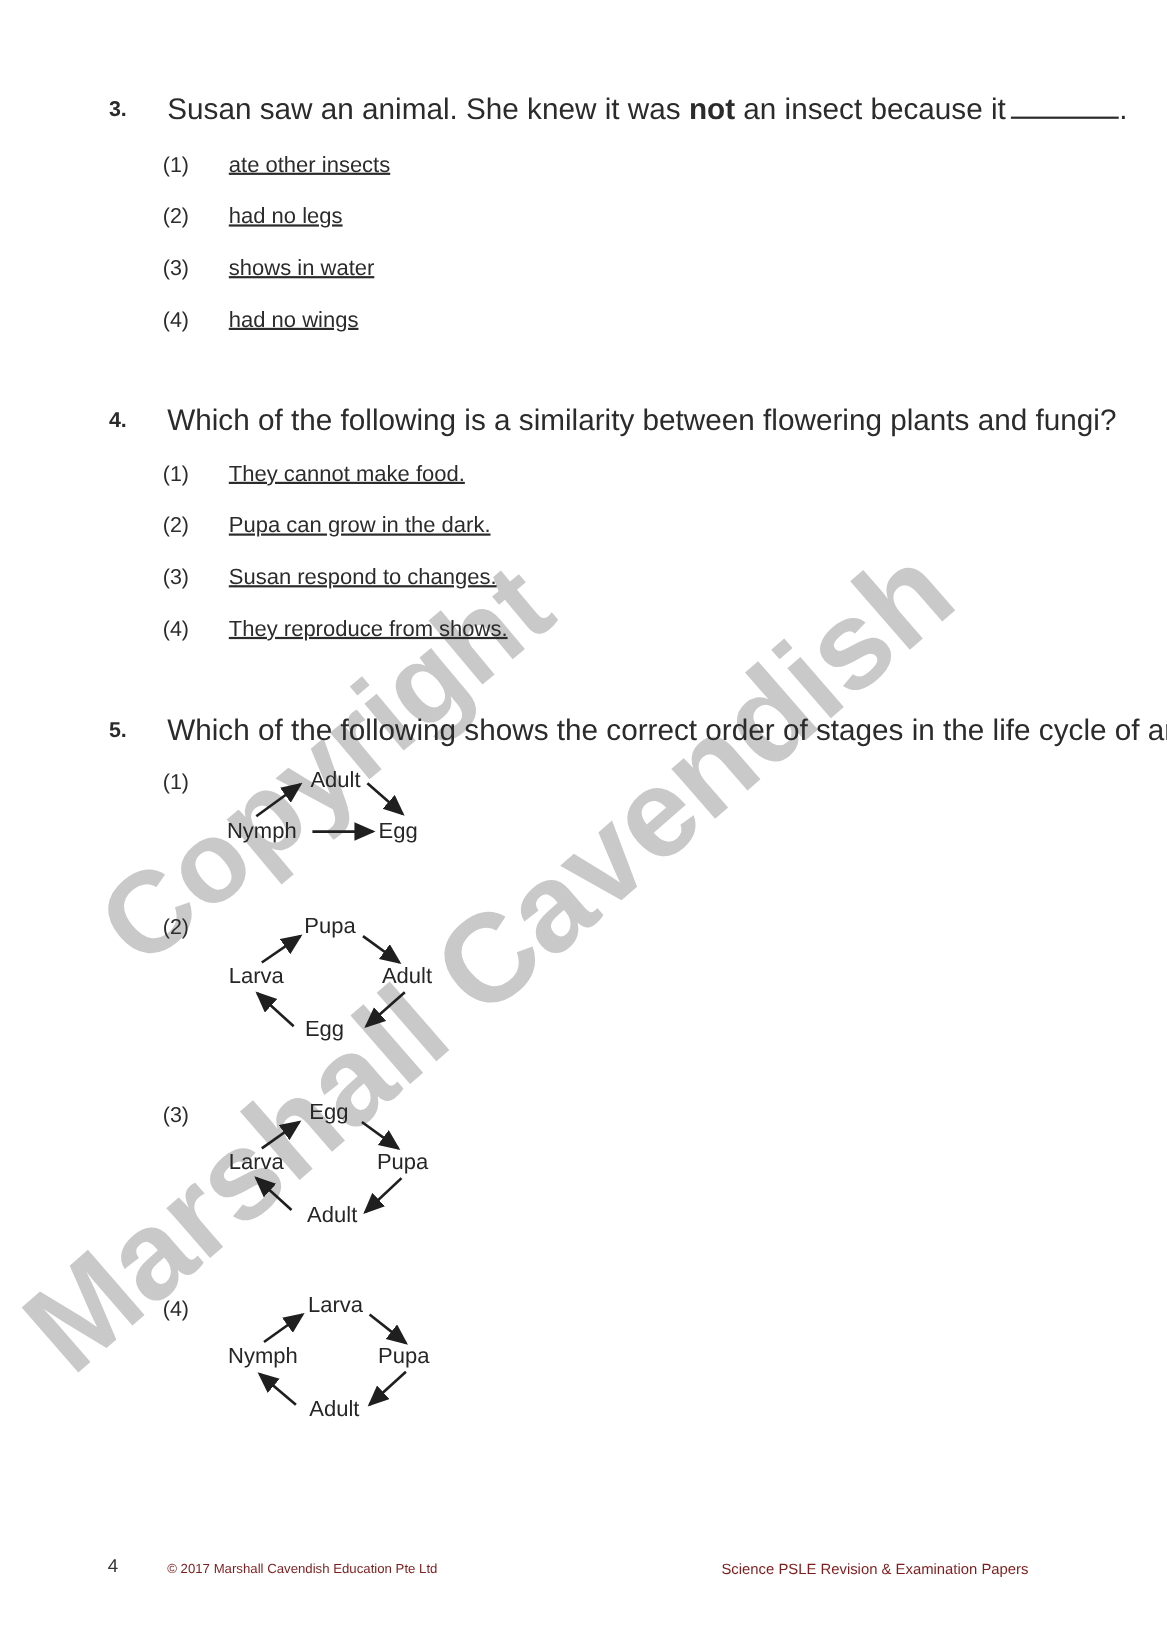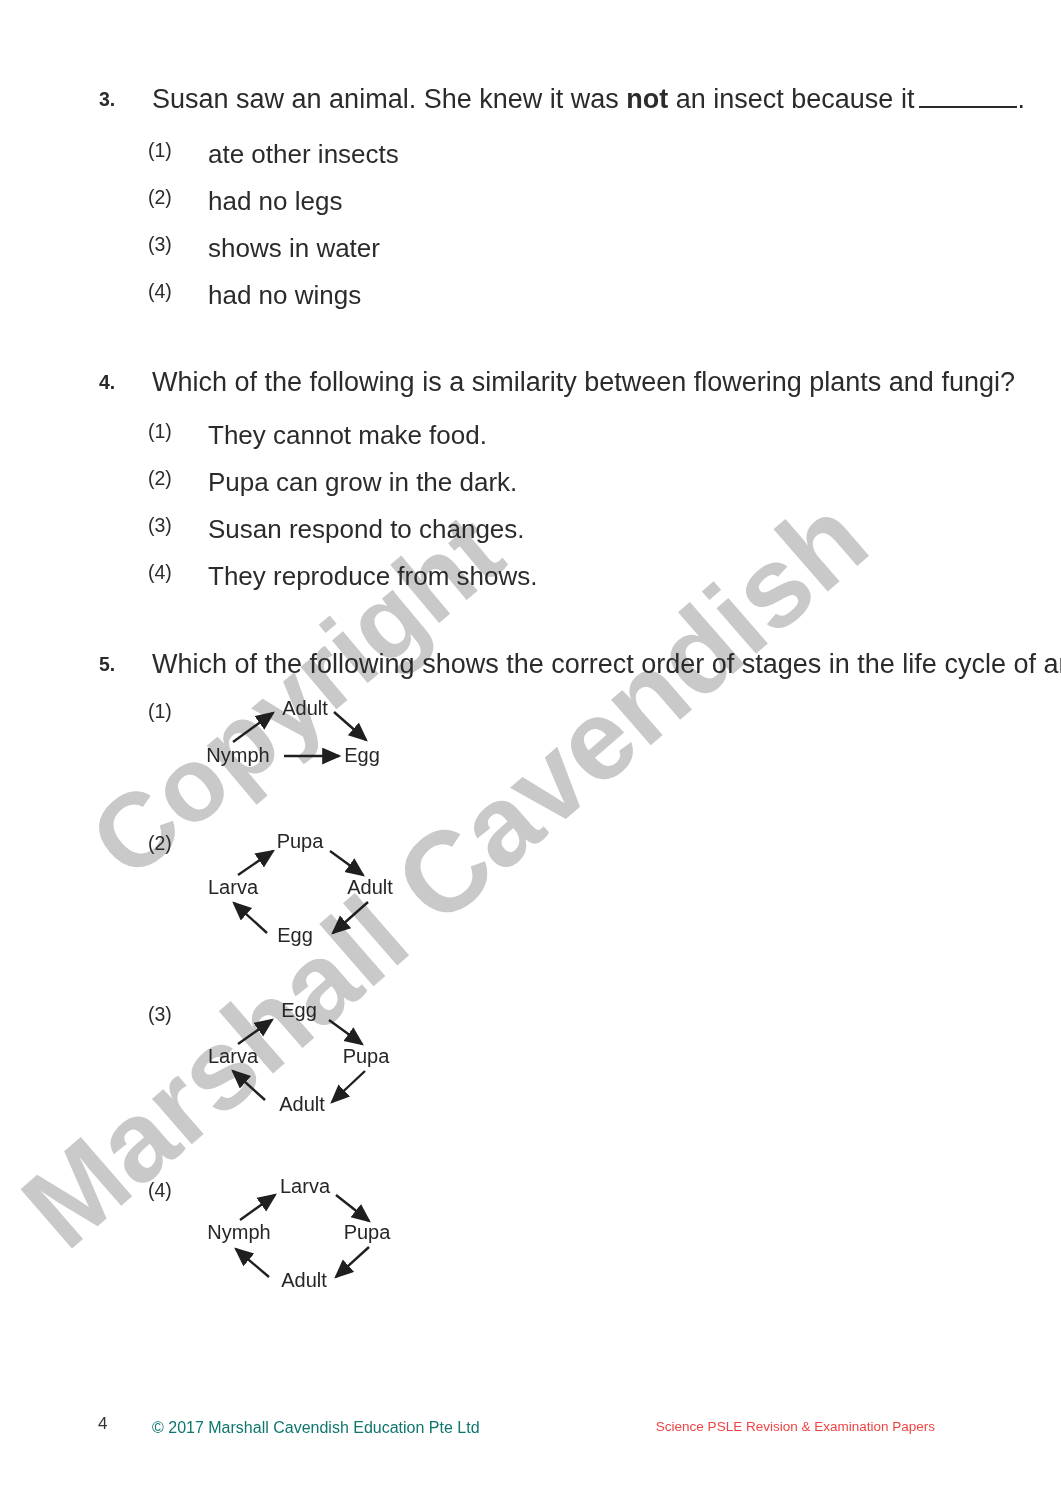--- a/index.html
+++ b/index.html
@@ -16,31 +16,31 @@
   .wm2 { left:78px;  top:1153px; font-size:114px; transform:rotate(-41deg); transform-origin:0 100%; }
 
   
   .question { position:absolute; left:0; width:100%; z-index:1; }
   .qnum  { position:absolute; left:99px;  top:0; font-size:19.5px; font-weight:bold; }
   .qtext { position:absolute; left:152px; top:0; font-size:27px; line-height:23px; white-space:nowrap; }
   .qtext b { font-weight:bold; }
   .blank { display:inline-block; width:98px; height:15px; border-bottom:2px solid #2b2b2b; margin-left:5px; }
   .optrow  { position:absolute; left:0; width:100%; height:23px; }
   .optlabel{ position:absolute; left:148px; font-size:19.5px; }
-  .opttext { position:absolute; left:208px; font-size:26px; white-space:nowrap; }
+  .opttext { position:absolute; left:208px; font-size:20px; white-space:nowrap;text-decoration:underline; }
   .diaglabel { position:absolute; left:148px; font-size:19.5px; }
   .diagram { position:absolute; overflow:visible; }
   .diagram text { font-family:"Liberation Sans", sans-serif; font-size:20px; fill:#262626; }
   .diagram line { stroke:#1f1f1f; stroke-width:2.4; }
 
   
   .footer { position:absolute; left:0; top:1413px; width:100%; z-index:1; }
   .pagenum { position:absolute; left:98px; top:1px; font-size:17px; color:#333; }
-  .foot-left  { position:absolute; left:152px; top:6px; font-size:16px; color:#0f766e;text-align:right; }
-  .foot-right { position:absolute; right:126px; top:6px; font-size:13.5px; color:#ef4444; }
+  .foot-left  { position:absolute; left:152px; top:6px; font-size:12px; color:#7f1d1d;text-align:right; }
+  .foot-right { position:absolute; right:126px; top:6px; font-size:13.5px; color:#7f1d1d; }
 </style>
 </head>
 <body>
 
 <div class="page">
 
   <svg width="0" height="0" style="position:absolute" aria-hidden="true">
     <defs>
       <marker id="ah" markerWidth="9" markerHeight="8" refX="7" refY="3.5" orient="auto">
         <path d="M0,0 L8,3.5 L0,7 z" fill="#1f1f1f"></path>

